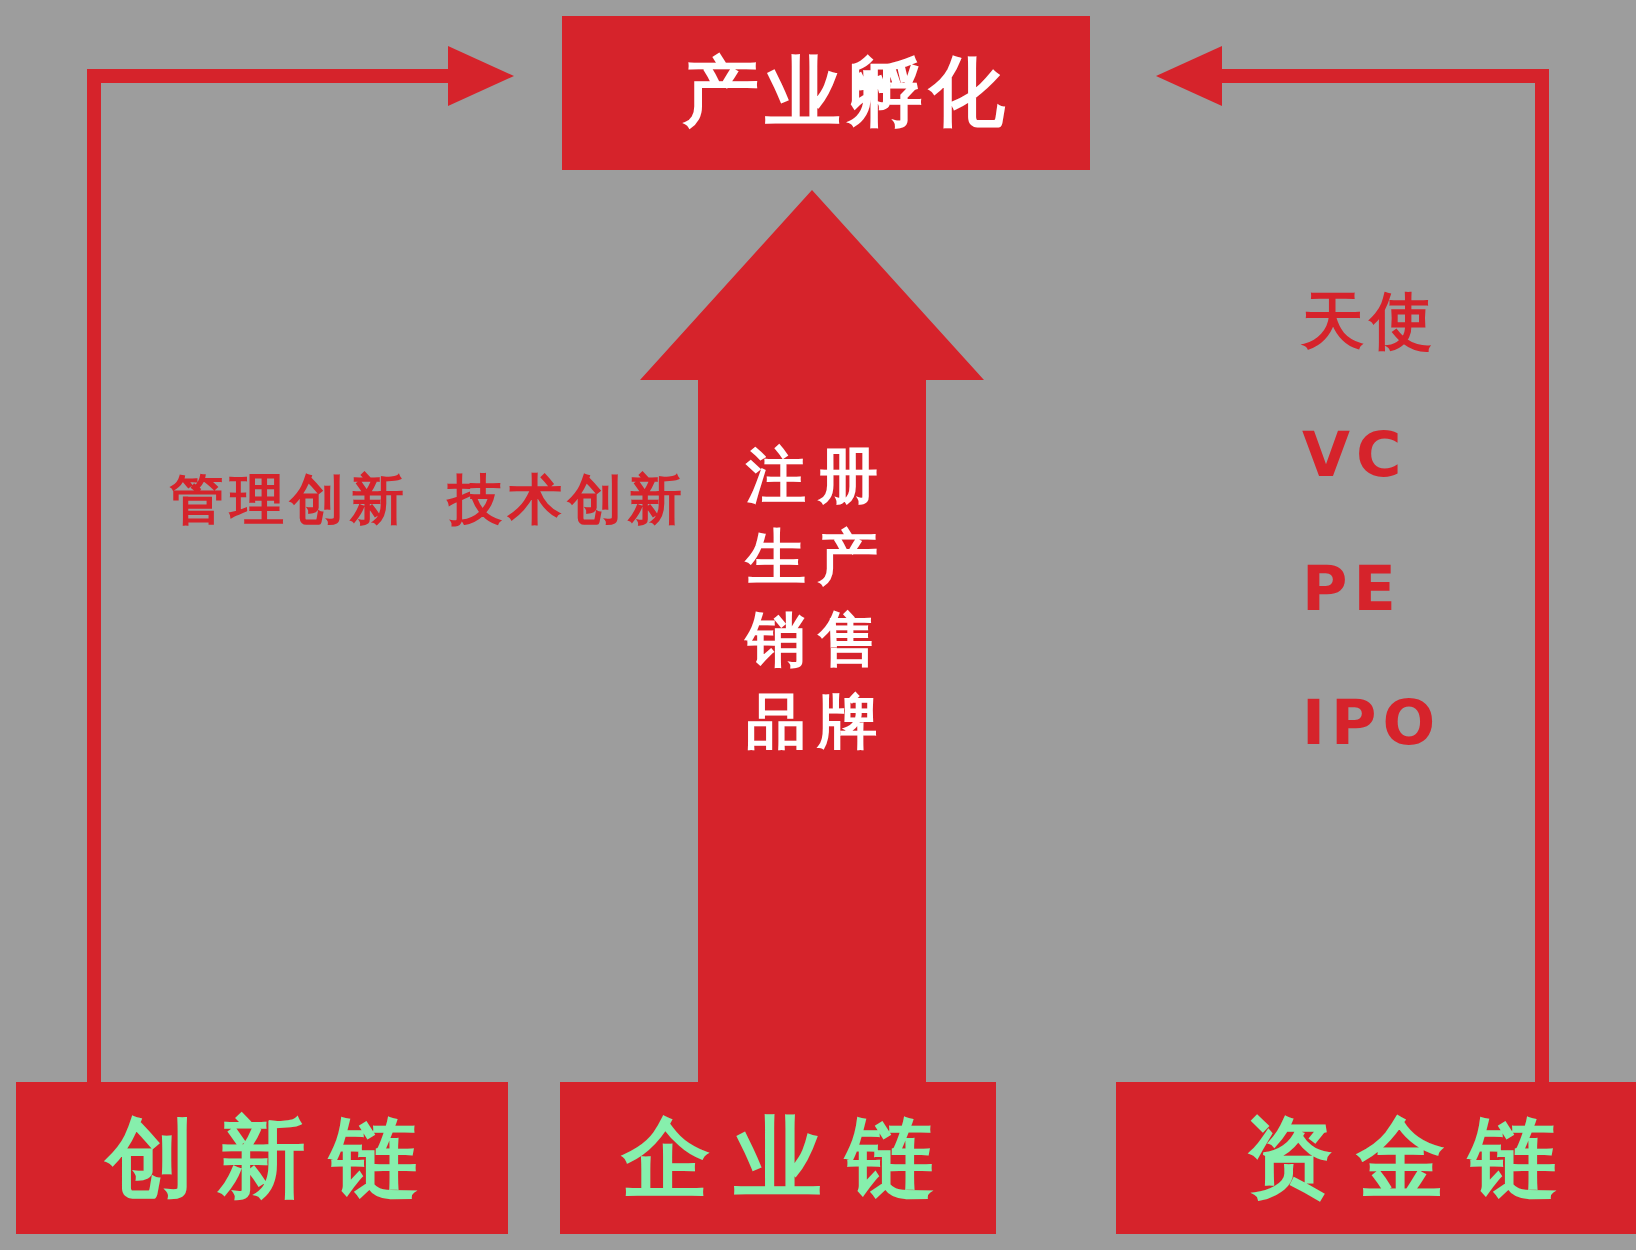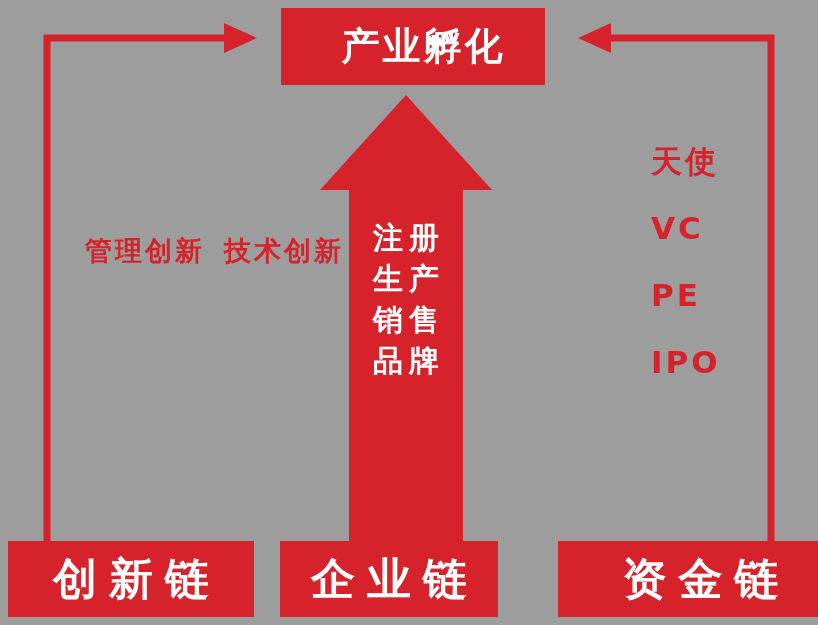--- a/index.html
+++ b/index.html
@@ -57,21 +57,21 @@
     font-size: 31px;
     letter-spacing: 3px;
     text-indent: 3px;
     line-height: 38px;
   }
   .bottom-box {
     position: absolute;
     top: 541px;
     height: 76px;
     display: flex; align-items: center; justify-content: center;
-    color: #ffffff;
+    color: #86efac;
     font-size: 44px;
     letter-spacing: 12px;
     padding-left: 12px; 
   }
   .bottom-box.b1 { left: 8px;   width: 246px; }
   .bottom-box.b2 { left: 280px; width: 218px; }
   .bottom-box.b3 { left: 558px; width: 285px; }
 </style>
 </head>
 <body>

